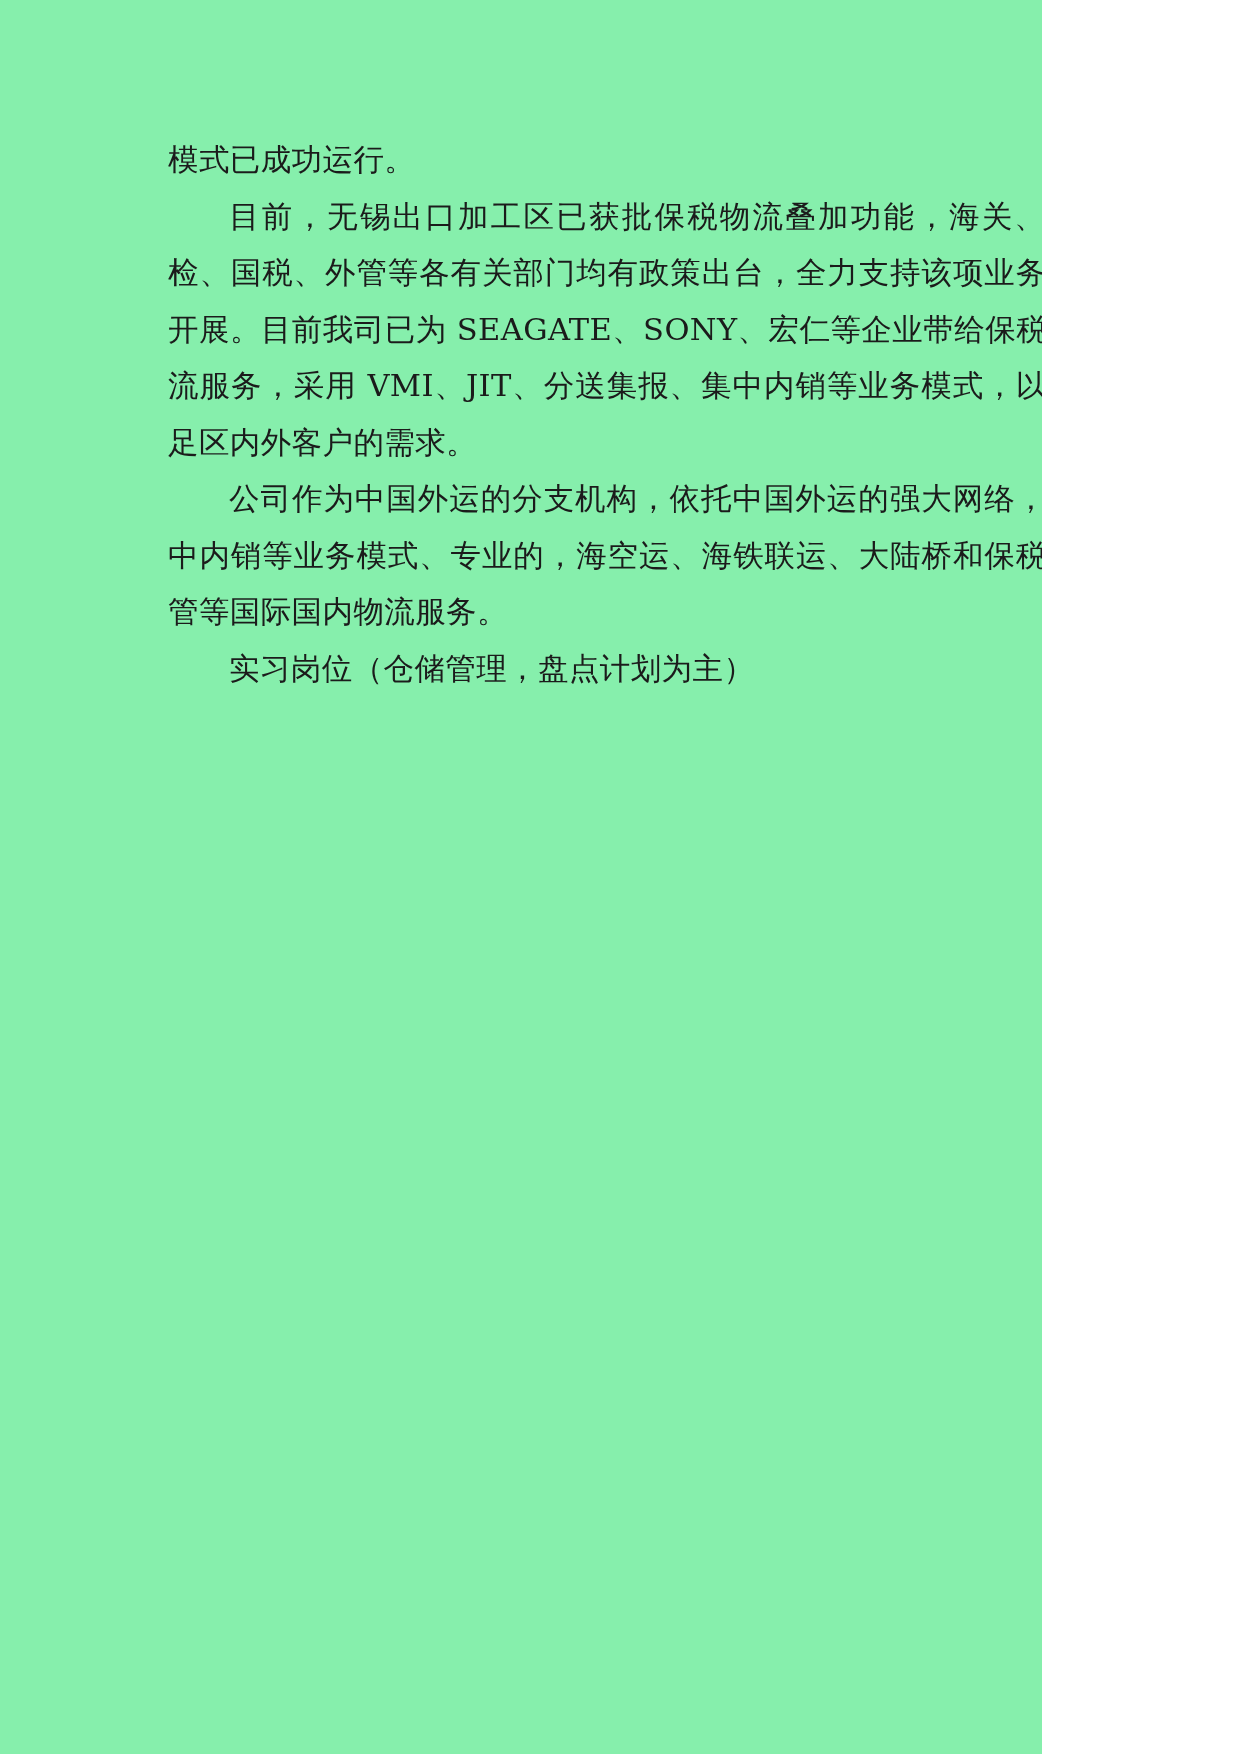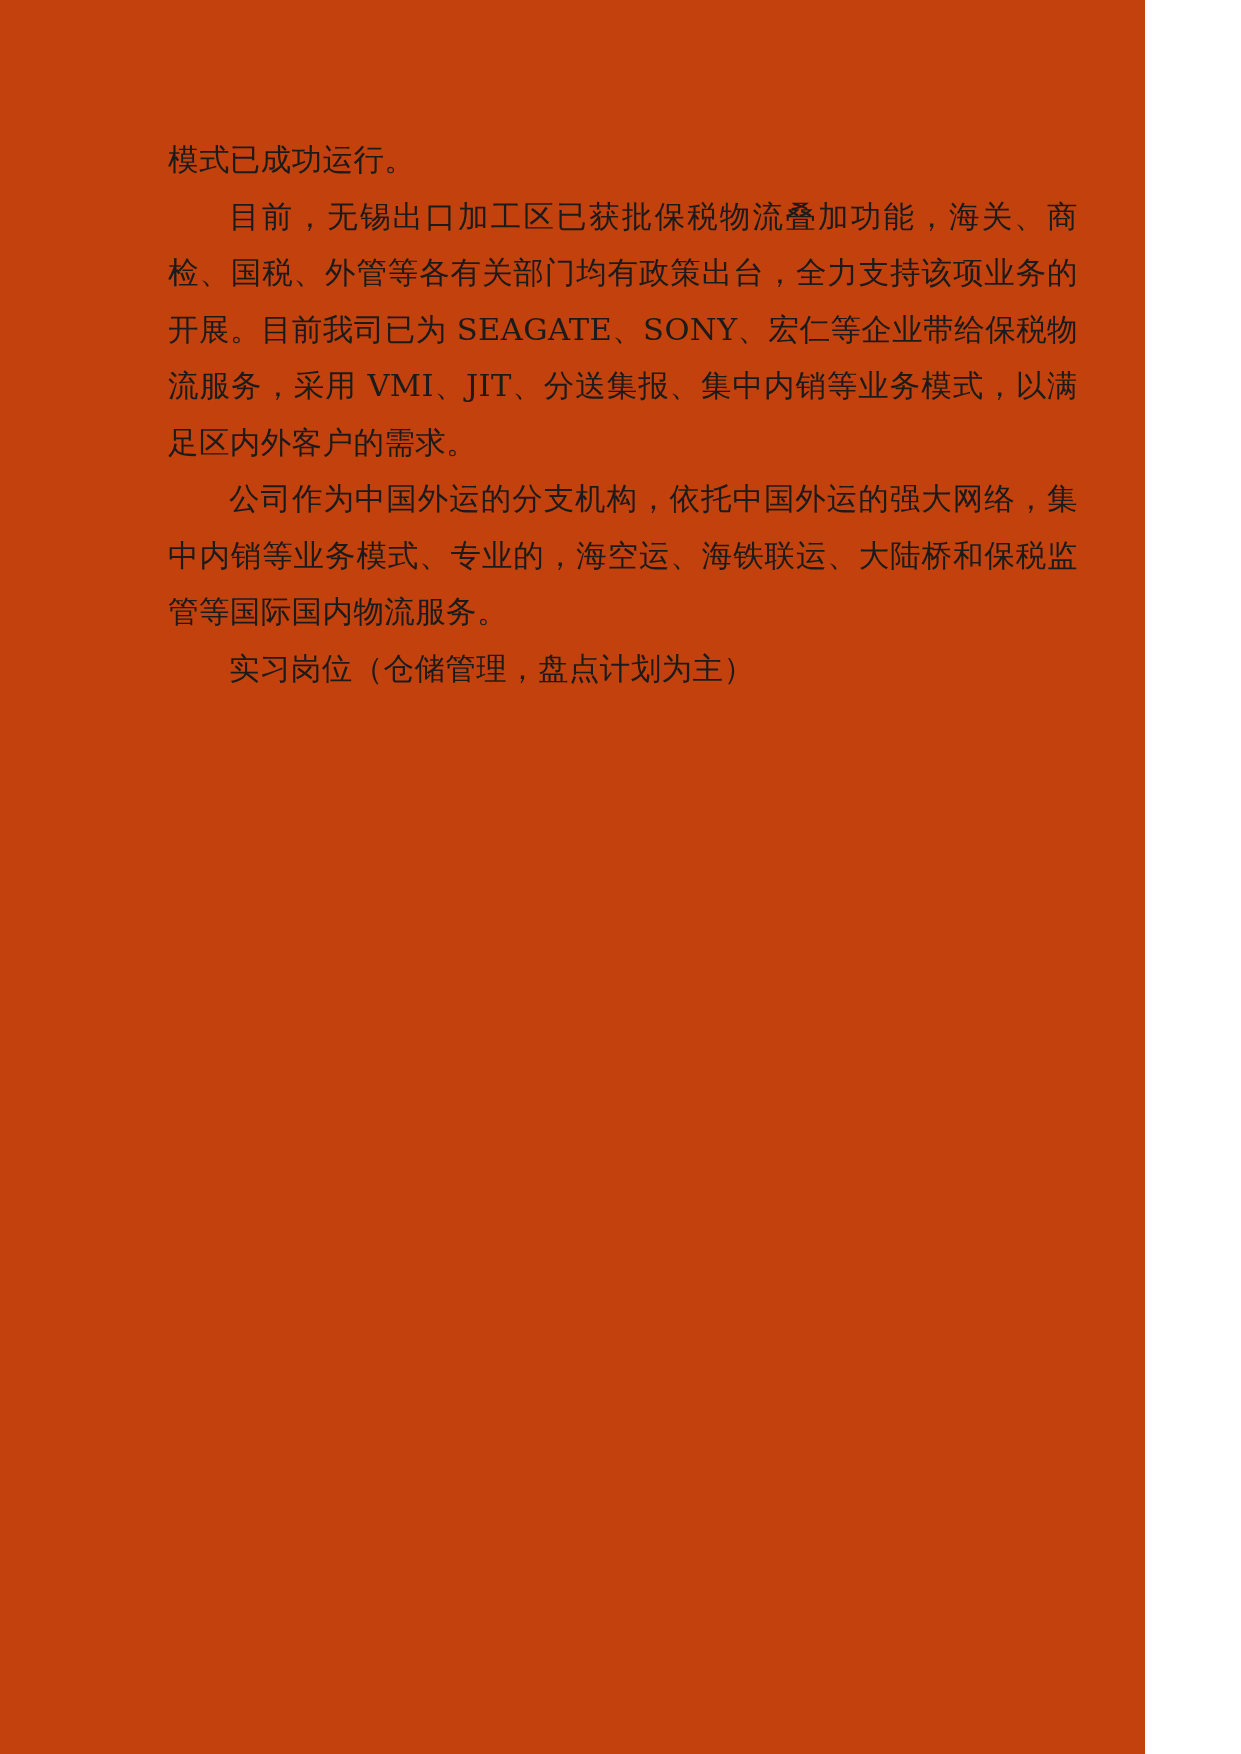--- a/index.html
+++ b/index.html
@@ -2,23 +2,23 @@
 <html><head>
 <meta charset="utf-8">
 <style>
   html, body {
     margin: 0;
     padding: 0;
     background: #ffffff;
   }
   .page {
     position: relative;
-    width: 1145px;
+    width: 1042px;
     height: 1754px;
-    background: #c2410c;
+    background: #86efac;
     box-sizing: border-box;
     overflow: hidden;
     font-family: "DejaVu Serif", "Liberation Serif", serif;
     color: #1a1a1a;
   }
   .body-area {
     position: absolute;
     left: 168px;
     top: 132px;
     width: 910px;

